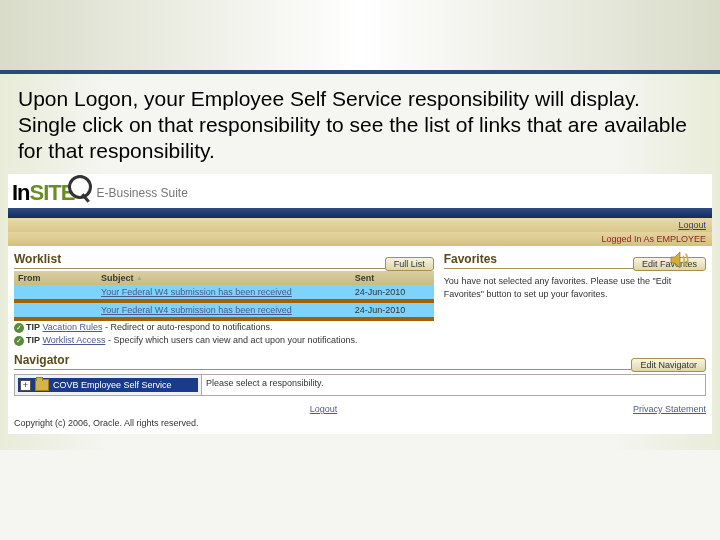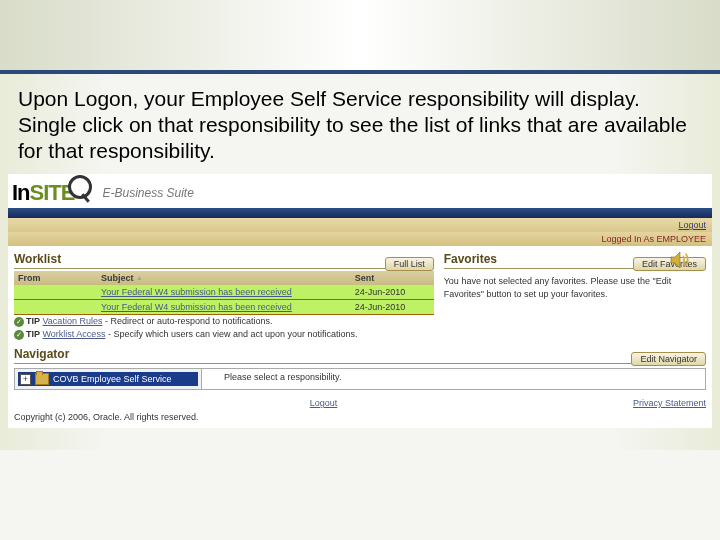--- a/index.html
+++ b/index.html
@@ -8,49 +8,49 @@
 .caption{padding:12px 18px 6px 18px;font-size:21px;line-height:26px;color:#000}
 .app{margin:4px 8px 0 8px;background:#fff;font-size:9px;color:#333}
 .app-head{display:flex;align-items:center;padding:6px 4px 2px 4px}
 .logo{display:flex;align-items:center;gap:0}
 .logo-text{font-weight:bold;font-size:22px;letter-spacing:-1px}
 .logo-text .in{color:#000}
 .logo-text .site{color:#6b8e23}
 .logo-mag{width:30px;height:30px;position:relative;margin-left:-10px;margin-top:-6px}
 .logo-mag .lens{width:18px;height:18px;border:3px solid #333;border-radius:50%;position:absolute;top:0;left:4px;background:#fff}
 .logo-mag .handle{width:3px;height:10px;background:#333;position:absolute;top:18px;left:20px;transform:rotate(-40deg)}
-.suite{color:#777;font-size:12px;font-style:italic;margin-left:8px}
+.suite{color:#777;font-size:12px;margin-left:2px}
 .bar-navy{height:10px;background:linear-gradient(#2d4d86,#162a5a)}
 .bar-tan{height:14px;background:linear-gradient(#e8d9a8,#d8c88a);font-size:9px;color:#8a2525;text-align:right;padding-right:6px;line-height:14px}
 .bar-tan a{color:#3a3a6a;text-decoration:underline;cursor:pointer}
 .columns{display:flex;gap:10px;padding:6px 6px 2px 6px}
 .col-left{flex:3.2}
 .col-right{flex:2}
 .section-title{font-weight:bold;color:#5a4a1a;font-size:12px;border-bottom:1px solid #a3915b;padding-bottom:2px;margin-bottom:2px}
 .sec-head{display:flex;justify-content:space-between;align-items:flex-end}
 .btn{display:inline-block;background:linear-gradient(#f7f4e4,#e0d6a6);border:1px solid #a58f4a;border-radius:3px;padding:1px 8px;font-size:9px;color:#333;cursor:pointer}
 .worklist-head,.worklist-row{display:flex;font-size:9px}
 .worklist-head{background:linear-gradient(#d9cfa0,#cabb84);color:#3a3a3a;font-weight:bold}
 .worklist-head div,.worklist-row div{padding:2px 4px}
 .c-from{flex:1.1}
 .c-subj{flex:3.6}
 .c-sent{flex:1.1}
-.worklist-row{background:#bef264;border-bottom:1px solid #a16207}
+.worklist-row{background:#7dd3fc;border-bottom:4px solid #a16207}
 .worklist-row .c-subj a{color:#4a5a8a;text-decoration:underline}
 .sort{font-size:7px;color:#aa8;position:relative;top:-1px}
 .tip{font-size:9px;color:#333;padding:1px 0}
 .tip .ico{display:inline-block;width:10px;height:10px;background:#5a8a3a;border-radius:50%;color:#fff;font-size:7px;text-align:center;line-height:10px;margin-right:2px}
 .tip b{font-weight:bold}
 .tip a{color:#4a5a8a;text-decoration:underline}
 .fav-text{font-size:9px;color:#333;padding-top:4px;line-height:13px}
 .nav-sec{padding:4px 6px 2px 6px}
 .nav-head{display:flex;justify-content:space-between;align-items:flex-end}
 .nav-body{display:flex;border:1px solid #aaa;margin-top:2px}
 .nav-left{width:180px;background:#eef2f7;border-right:1px solid #aaa;padding:3px}
-.nav-right{flex:1;padding:3px 22px;font-size:9px;color:#333}
+.nav-right{flex:1;padding:3px 4px;font-size:9px;color:#333}
 .nav-item{display:flex;align-items:center;gap:4px;background:#1a3a8a;color:#fff;padding:1px 2px;font-size:9px}
 .nav-item .folder{width:12px;height:10px;background:#d6b24a;border:1px solid #a07d1a;position:relative}
 .nav-item .folder:before{content:"";position:absolute;top:-3px;left:0;width:5px;height:3px;background:#d6b24a;border:1px solid #a07d1a;border-bottom:none}
 .nav-item .plus{width:9px;height:9px;border:1px solid #555;background:#fff;color:#333;font-size:9px;line-height:8px;text-align:center}
 .footer1{display:flex;justify-content:space-between;padding:6px 6px 2px 6px;font-size:9px;color:#4a5a8a}
 .footer1 a{text-decoration:underline;cursor:pointer}
 .copyright{font-size:9px;color:#333;padding:2px 6px 6px 6px}
 .speaker{position:absolute;right:28px;top:248px;width:24px;height:24px}
 .speaker svg{width:24px;height:24px}
 </style>

